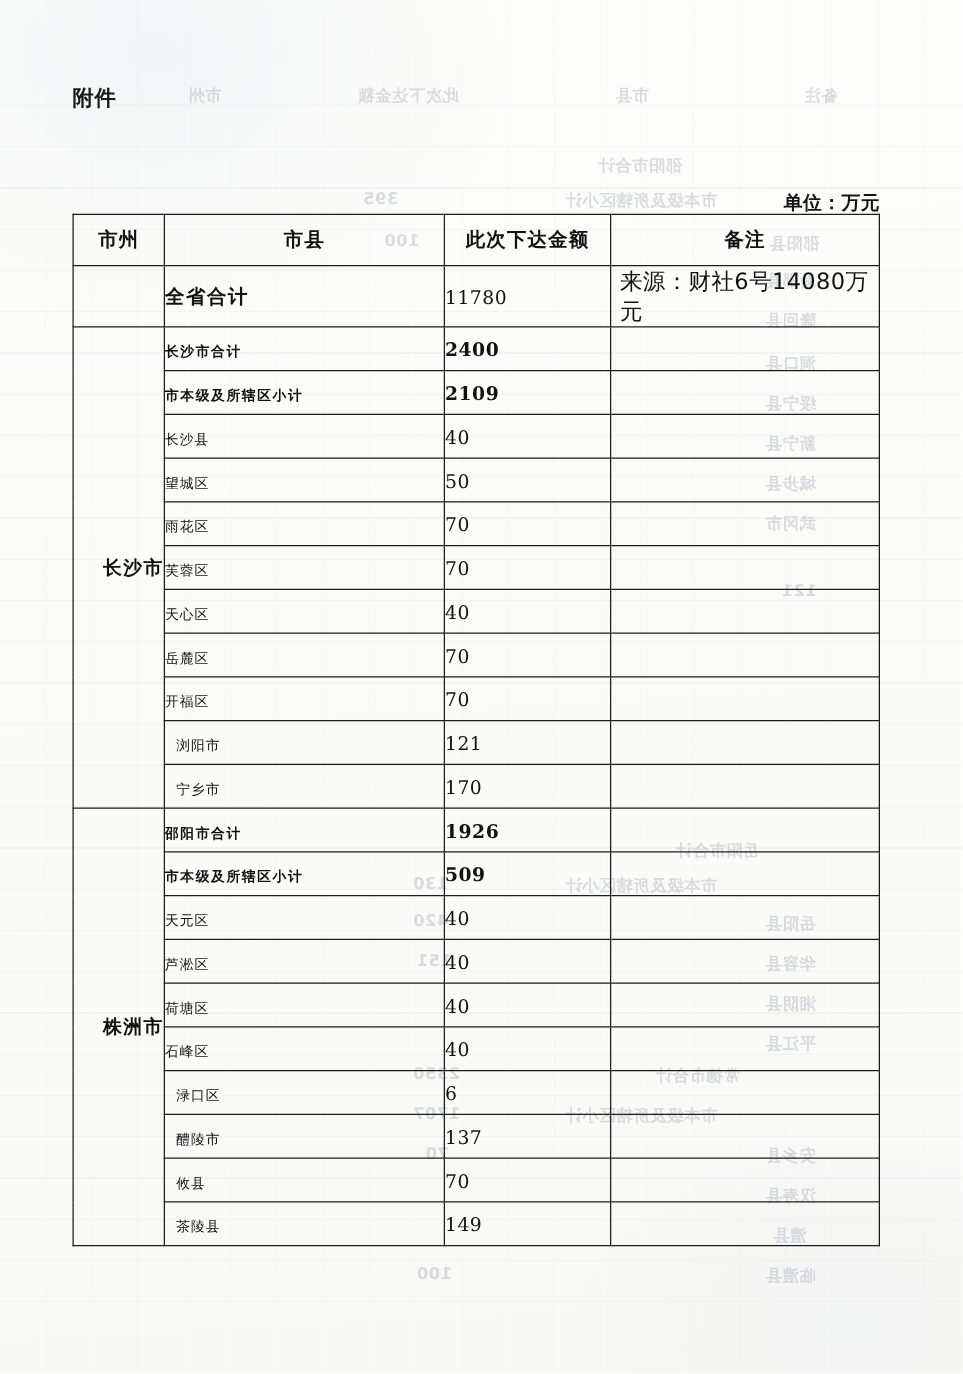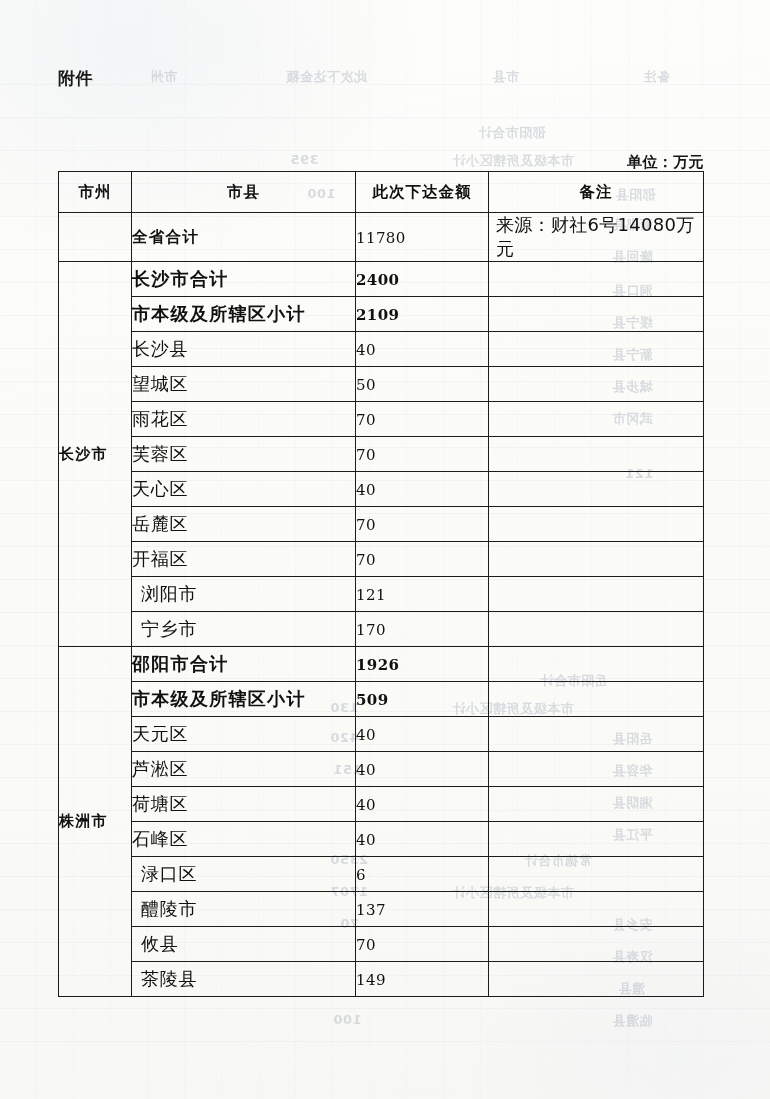--- a/index.html
+++ b/index.html
@@ -150,21 +150,21 @@
     font-weight: 700;
     font-family: "DejaVu Sans", "Liberation Sans", sans-serif;
     letter-spacing: 1px;
     text-align: center;
   }
 
   .cell-center  { text-align: left; }
   .cell-left    { text-align: left; padding-left: 9px !important; }
 
   .txt-name {
-    font-size: 18px;
+    font-size: 11px;
     font-family: "DejaVu Sans", "Liberation Sans", sans-serif;
     letter-spacing: .8px;
     color: #111;
   }
   .txt-name.bold  { font-weight: 700; letter-spacing: 1.3px; }
   .txt-amount {
     font-size: 15px;
     font-family: "DejaVu Serif", "Liberation Serif", serif;
     letter-spacing: .4px;
     color: #111;
@@ -172,21 +172,21 @@
   .txt-amount.bold { font-weight: 700; }
   .txt-remark {
     font-size: 18px;
     font-family: "DejaVu Sans", "Liberation Sans", sans-serif;
     letter-spacing: .3px;
     color: #111;
   }
   .prefecture-cell {
     font-size: 15px;
     font-weight: 700;
-    text-align: left;
+    text-align: right;
     letter-spacing: 1.2px;
     font-family: "DejaVu Sans", "Liberation Sans", sans-serif;
   }
   .grand-total-label {
     font-size: 15.5px;
     font-weight: 700;
     letter-spacing: 2px;
   }
   .remark-left { text-align: left; padding-left: 7px !important; }
   .empty-cell { }

